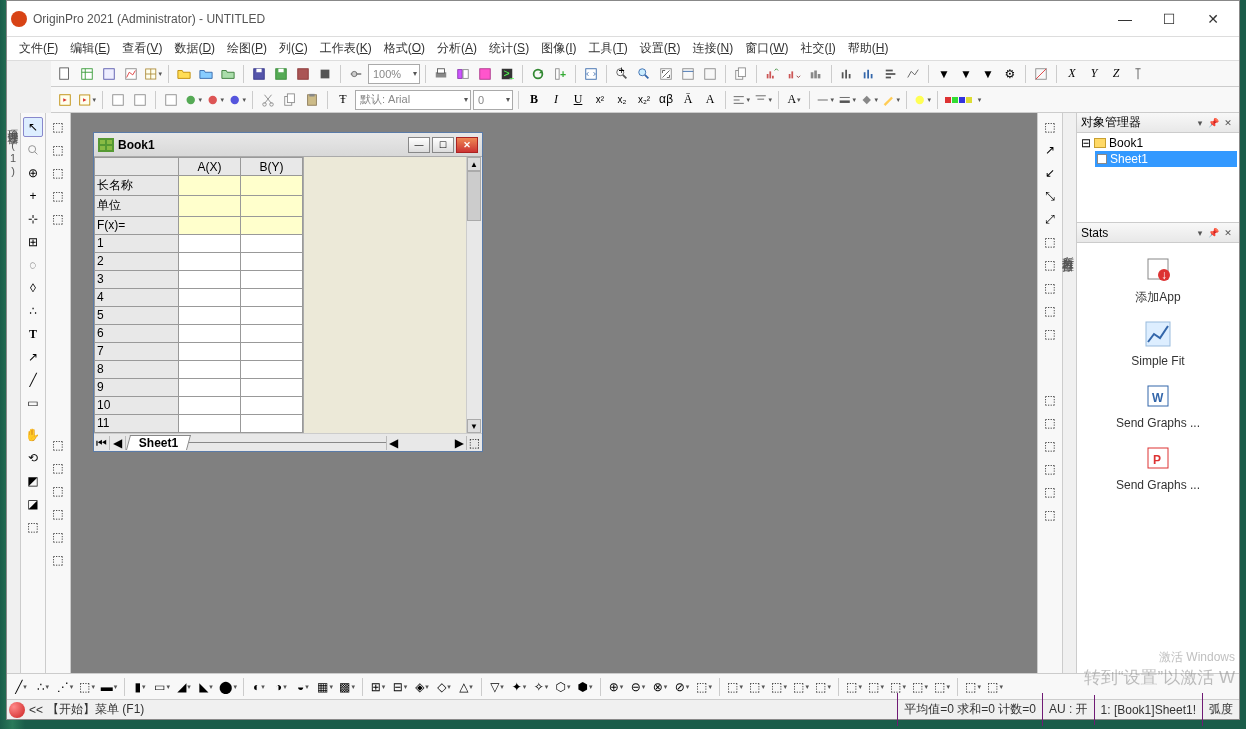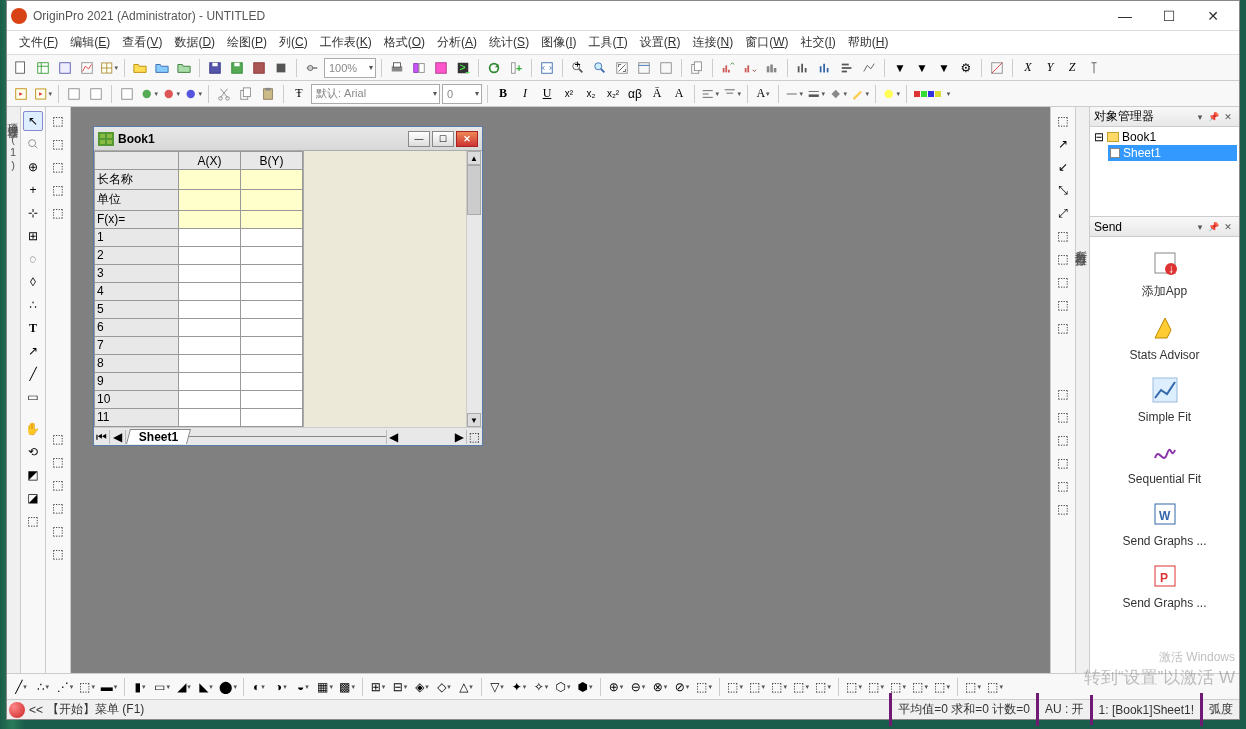--- a/index.html
+++ b/index.html
@@ -1,40 +1,40 @@
 <!DOCTYPE html>
 <html><head>
 <meta charset="utf-8">
 <style>
 * { margin:0; padding:0; box-sizing:border-box; font-family:"Microsoft YaHei",Arial,sans-serif; font-size:12px; }
 body { width:1246px; height:729px; background:linear-gradient(90deg,#1a5d4a 0%,#2a7a5a 1%,#1a5d4a 2%); overflow:hidden; position:relative; }
 .window { position:absolute; left:6px; top:0; width:1234px; height:720px; background:#f0f0f0; border:1px solid #888; display:flex; flex-direction:column; }
-.titlebar { height:30px; background:#fff; display:flex; align-items:center; padding:0 4px; border-bottom:1px solid #ddd;justify-content:flex-end; }
+.titlebar { height:36px; background:#fff; display:flex; align-items:center; padding:0 4px; border-bottom:1px solid #ddd;justify-content:flex-end; }
 .titlebar-icon { width:16px; height:16px; background:#d84315; border-radius:50%; margin-right:6px; }
 .titlebar-text { flex:1; color:#555; }
 .win-btns { display:flex; height:100%; }
 .win-btn { width:44px; display:flex; align-items:center; justify-content:center; cursor:default; font-size:14px; color:#333; }
 .menubar { height:24px; background:#fff; display:flex; align-items:center; padding:0 6px; gap:0; border-bottom:1px solid #ddd; }
 .menu-item { padding:2px 6px; cursor:default; color:#333; }
 .menu-item u { text-decoration:underline; }
-.toolbar { height:26px; background:#f8f8f8; border-bottom:1px solid #ccc; display:flex; align-items:center; padding:0 4px; gap:2px; overflow:hidden; }
+.toolbar { height:26px; background:#f8f8f8; border-bottom:1px solid #ccc; display:flex; align-items:center; padding:0 4px; gap:2px; overflow:hidden;margin-left:44px; }
 .tb-btn { width:20px; height:20px; border:1px solid transparent; border-radius:2px; display:flex; align-items:center; justify-content:center; cursor:default; }
 .tb-sep { width:1px; height:18px; background:#ccc; margin:0 3px; }
 .tb-combo { height:20px; border:1px solid #aaa; background:#fff; padding:0 14px 0 4px; display:flex; align-items:center; position:relative; font-size:11px; color:#888; }
 .tb-combo::after { content:"▾"; position:absolute; right:2px; font-size:8px; color:#555; }
 .icon-svg { width:14px; height:14px; }
 .main-area { flex:1; display:flex; overflow:hidden; }
 .left-dock { width:14px; background:#f0f0f0; border-right:1px solid #ccc; writing-mode:vertical-rl; text-orientation:upright; font-size:10px; padding-top:4px; display:flex; flex-direction:column; }
 .left-dock-tab { padding:4px 0; cursor:default; color:#555; font-size:11px; letter-spacing:1px; }
 .left-toolbar { width:25px; background:#f8f8f8; border-right:1px solid #ccc; display:flex; flex-direction:column; align-items:center; padding-top:4px; gap:3px; }
 .left-toolbar2 { width:25px; background:#f8f8f8; border-right:1px solid #ccc; display:flex; flex-direction:column; align-items:center; padding-top:4px; gap:3px; }
 .workspace { flex:1; background:#808080; position:relative; }
 .right-toolbar { width:25px; background:#f8f8f8; border-left:1px solid #ccc; display:flex; flex-direction:column; align-items:center; padding-top:4px; gap:3px; }
 .right-dock-tabs { width:14px; background:#f0f0f0; border-left:1px solid #ccc; writing-mode:vertical-rl; font-size:10px; padding-top:4px; color:#555; }
-.right-panels { width:150px; background:#f8f8f8; border-left:1px solid #ccc; display:flex; flex-direction:column; }
+.right-panels { width:163px; background:#f8f8f8; border-left:1px solid #ccc; display:flex; flex-direction:column; }
 .panel-header { height:20px; background:linear-gradient(#f8f8f8,#e8e8e8); border-bottom:1px solid #ccc; display:flex; align-items:center; padding:0 4px; font-size:11px; }
 .panel-header-text { flex:1; }
 .panel-header-btn { width:14px; font-size:9px; text-align:center; cursor:default; color:#555; }
 .obj-tree { flex:0 0 90px; background:#fff; border-bottom:1px solid #ccc; padding:2px; font-size:11px; }
 .tree-item { padding:1px 2px; display:flex; align-items:center; gap:3px; }
 .tree-item.selected { background:#3399ff; color:#fff; }
 .tree-folder-icon { width:12px; height:10px; background:#ffd966; border:1px solid #c8a030; }
 .tree-sheet-icon { width:10px; height:10px; background:#fff; border:1px solid #888; }
 .apps-list { flex:1; background:#fff; overflow-y:auto; padding:4px; }
 .app-item { display:flex; flex-direction:column; align-items:center; padding:6px 2px; gap:4px; cursor:default; font-size:11px; text-align:center; color:#333; }
@@ -60,21 +60,21 @@
 .wb-scroll-arrow { position:absolute; width:14px; height:14px; background:#ddd; border:1px solid #aaa; font-size:8px; display:flex; align-items:center; justify-content:center; }
 .wb-tabs { height:18px; background:#e8e8e8; display:flex; align-items:center; border-top:1px solid #ccc; font-size:11px; }
 .wb-tab-nav { width:16px; text-align:center; border-right:1px solid #bbb; cursor:default; }
 .wb-tab { padding:0 10px; background:#fff; border:1px solid #888; border-bottom:none; font-weight:bold; transform:skewX(-15deg); margin-left:2px; }
 .wb-tab span { display:inline-block; transform:skewX(15deg); }
 .wb-hscroll { flex:1; background:#e8e8e8; border-left:1px solid #bbb; display:flex; justify-content:space-between; padding:0 2px; }
 .bottom-toolbar { height:26px; background:#f8f8f8; border-top:1px solid #ccc; display:flex; align-items:center; padding:0 4px; gap:2px; overflow:hidden; }
 .statusbar { height:20px; background:#f0f0f0; border-top:1px solid #ccc; display:flex; align-items:center; font-size:11px; color:#333; }
 .status-left { display:flex; align-items:center; padding-left:2px; gap:4px; }
 .status-ball { width:16px; height:16px; border-radius:50%; background:radial-gradient(circle at 30% 30%,#f88,#c22); }
-.status-seg { padding:8px 6px; border-left:3px solid #701a75; }
+.status-seg { padding:8px 6px; border-left:1px solid #701a75; }
 .status-spacer { flex:1; }
 .watermark { position:absolute; right:4px; bottom:30px; color:rgba(128,128,128,0.5); font-size:16px; text-align:right; pointer-events:none; }
 .drop-arrow { font-size:7px; margin-left:1px; color:#555; }
 </style>
 </head>
 <body>
 
 <div class="window">
 
   <div class="titlebar">
@@ -406,30 +406,30 @@
         </svg>
       </div>
     <div class="tb-btn">
         <svg class="icon-svg" viewBox="0 0 16 16">
           <rect x="3" y="2" width="10" height="12" fill="#cb8" stroke="#875"></rect>
           <rect x="5" y="1" width="6" height="3" fill="#888"></rect>
         </svg>
       </div>
     <div class="tb-sep"></div>
     <div class="tb-btn" style="font-family:serif">Ŧ</div>
-    <div class="tb-combo" style="width:129px">默认: Arial</div>
+    <div class="tb-combo" style="width:116px">默认: Arial</div>
     <div class="tb-combo" style="width:40px">0</div>
     <div class="tb-sep"></div>
     <div class="tb-btn" style="font-weight:bold;font-family:serif">B</div>
     <div class="tb-btn" style="font-style:italic;font-family:serif">I</div>
     <div class="tb-btn" style="text-decoration:underline;font-family:serif">U</div>
     <div class="tb-btn" style="font-size:10px">x²</div>
     <div class="tb-btn" style="font-size:10px">x₂</div>
     <div class="tb-btn" style="font-size:10px">x₂²</div>
-    <div class="tb-btn" style="font-family:Liberation Sans, sans-serif">αβ</div>
+    <div class="tb-btn" style="font-family:Liberation Mono, monospace">αβ</div>
     <div class="tb-btn" style="font-family:serif">Ā</div>
     <div class="tb-btn" style="font-family:serif">A</div>
     <div class="tb-sep"></div>
     <div class="tb-btn">
         <svg class="icon-svg" viewBox="0 0 16 16">
           <line x1="2" y1="4" x2="14" y2="4" stroke="#555"></line>
           <line x1="2" y1="8" x2="9" y2="8" stroke="#555"></line>
           <line x1="2" y1="12" x2="14" y2="12" stroke="#555"></line>
         </svg>
         <span class="drop-arrow">▾</span>
@@ -688,60 +688,44 @@
           <span>⊟</span>
             <div class="tree-folder-icon"></div>
           <span>Book1</span>
         </div>
         <div class="tree-item selected" style="margin-left:16px">
           <div class="tree-sheet-icon"></div>
           <span>Sheet1</span>
         </div>
       </div>
       <div class="panel-header">
-        <div class="panel-header-text">Send</div>
+        <div class="panel-header-text">Stats</div>
         <div class="panel-header-btn">▾</div>
         <div class="panel-header-btn">📌</div>
         <div class="panel-header-btn">✕</div>
       </div>
       <div class="apps-list" id="appslist">
           <div class="app-item">
             <div class="app-icon">
               <svg width="28" height="28">
                 <rect x="4" y="4" width="20" height="20" fill="#fff" stroke="#888"></rect>
                 <circle cx="20" cy="20" r="6" fill="#d33"></circle>
                 <text x="17" y="24" fill="#fff" font-size="10">↓</text>
               </svg>
             </div>
             <div>添加App</div>
           </div>
           <div class="app-item">
             <div class="app-icon">
               <svg width="28" height="28">
-                <path d="M4 24L14 4l6 12-4 8z" fill="#fc3" stroke="#b80"></path>
-              </svg>
-            </div>
-            <div>Stats Advisor</div>
-          </div>
-          <div class="app-item">
-            <div class="app-icon">
-              <svg width="28" height="28">
                 <rect x="2" y="2" width="24" height="24" fill="#def" stroke="#9bd"></rect>
                 <polyline points="4,22 10,14 16,18 24,6" fill="none" stroke="#36a" stroke-width="2"></polyline>
               </svg>
             </div>
             <div>Simple Fit</div>
-          </div>
-          <div class="app-item">
-            <div class="app-icon">
-              <svg width="28" height="28">
-                <path d="M4 20c4-12 8 8 12-4s4 6 8-4" fill="none" stroke="#83a" stroke-width="2"></path>
-              </svg>
-            </div>
-            <div>Sequential Fit</div>
           </div>
           <div class="app-item">
             <div class="app-icon">
               <svg width="28" height="28">
                 <rect x="4" y="4" width="20" height="20" fill="#fff" stroke="#36a"></rect>
                 <text x="8" y="20" fill="#36a" font-size="12" font-weight="bold">W</text>
               </svg>
             </div>
             <div>Send Graphs ...</div>
           </div>

